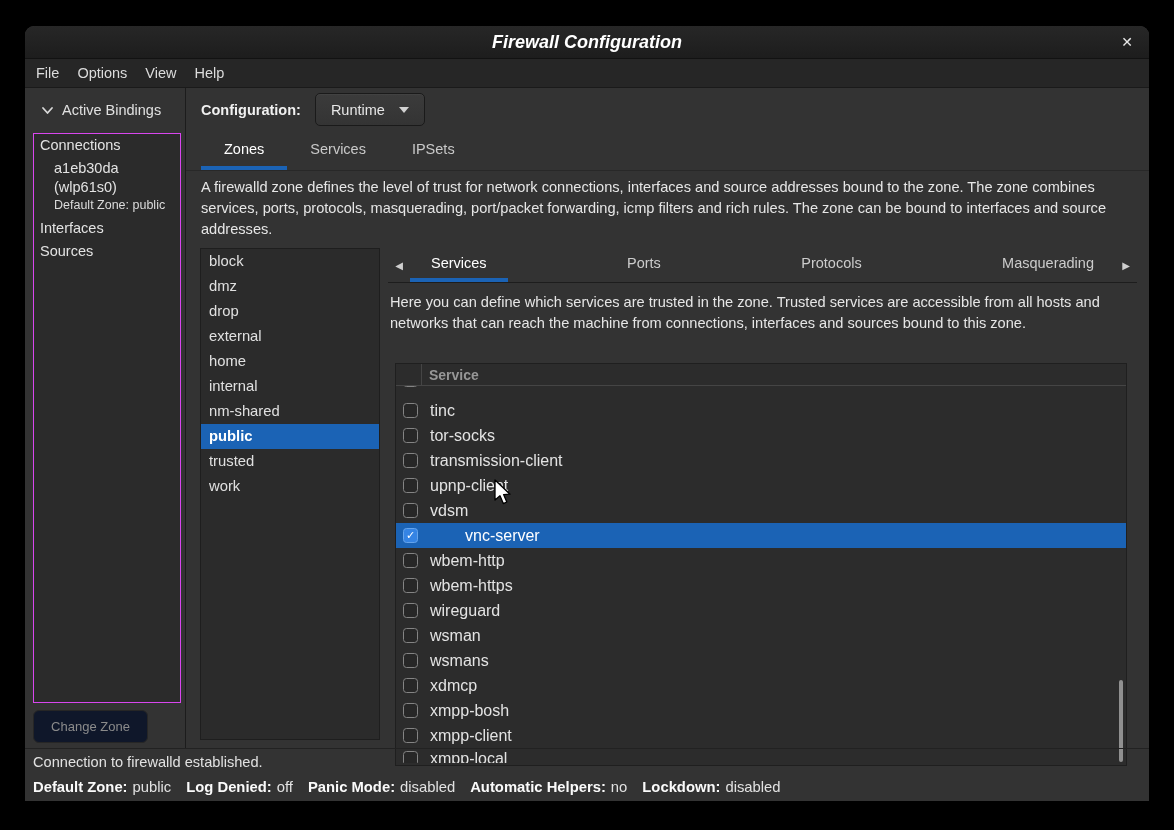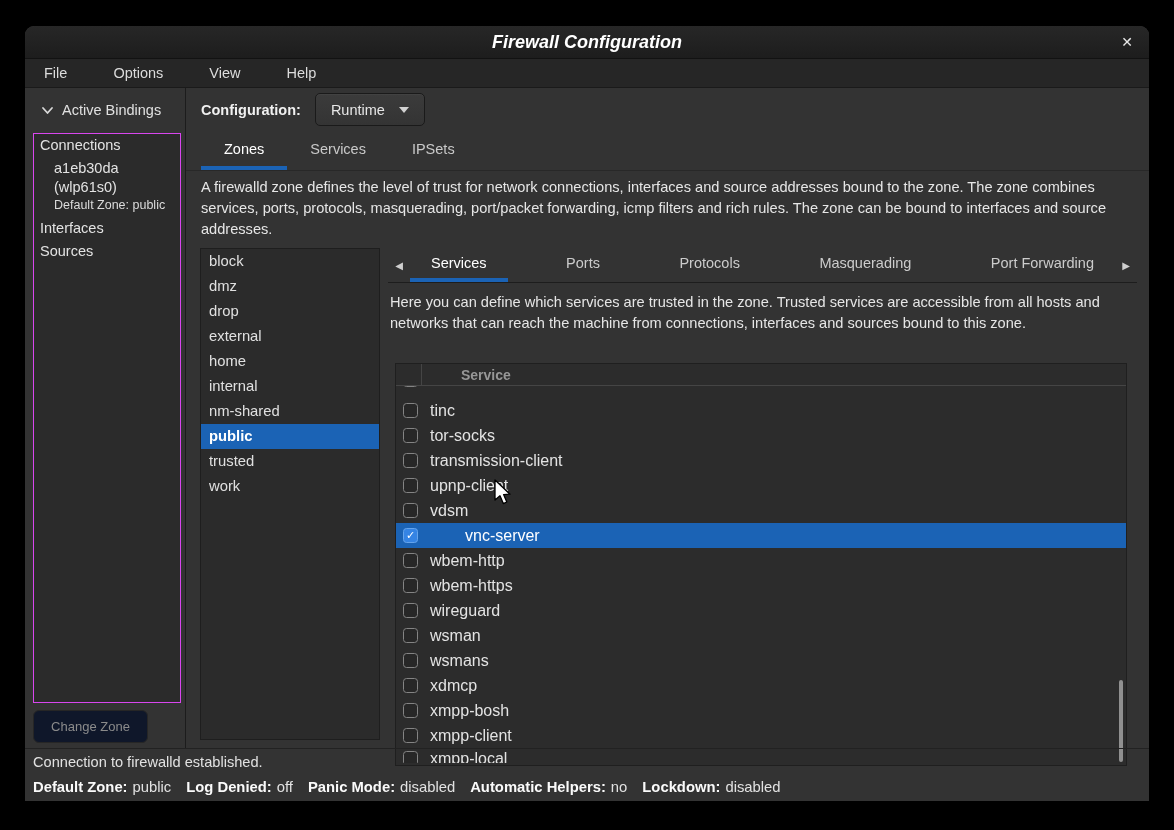--- a/index.html
+++ b/index.html
@@ -8,21 +8,21 @@
     border-radius:9px 9px 0 0;overflow:hidden;color:#e3e3e3;}
   
   .titlebar{position:absolute;left:0;top:0;width:100%;height:32px;
     background:linear-gradient(#272727,#1d1d1d);border-bottom:1px solid #121212;}
   .title{position:absolute;left:0;right:0;top:0;height:32px;line-height:32px;text-align:center;
     font-weight:bold;font-size:18px;color:#fff;font-style:italic;}
   .close-btn{position:absolute;right:10px;top:4px;width:24px;height:24px;line-height:24px;text-align:center;
     color:#e8e8e8;font-size:14px;font-weight:bold;border-radius:4px;cursor:default;}
   
   .menubar{position:absolute;left:0;top:33px;width:100%;height:29px;background:#262626;
-    border-bottom:1px solid #1a1a1a;display:flex;align-items:center;padding-left:10px;box-sizing:border-box;gap:28px;}
+    border-bottom:1px solid #1a1a1a;display:flex;align-items:center;padding-left:2px;box-sizing:border-box;}
   .menu-item{padding:0 9px;font-size:14.5px;color:#dcdcdc;line-height:29px;}
   
   .ab-header{position:absolute;left:0;top:62px;width:160px;height:43px;display:flex;align-items:center;}
   .chev{margin:0 8px 0 16px;display:inline-block;}
   .ab-label{font-size:14.5px;color:#e0e0e0;}
   .v-sep{position:absolute;left:160px;top:62px;width:1px;height:660px;background:#1c1c1c;}
   .config-row{position:absolute;left:161px;top:62px;right:0;height:43px;display:flex;align-items:center;}
   .config-label{font-weight:bold;font-size:14.5px;margin-left:15px;color:#f0f0f0;}
   .dropdown{margin-left:14px;width:108px;height:31px;border:1px solid #1a1a1a;border-radius:5px;
     background:linear-gradient(#3b3b3b,#343434);display:flex;align-items:center;justify-content:center;
@@ -56,21 +56,21 @@
     border-bottom:1px solid #1d1d1d;box-sizing:border-box;}
   .tab-arrow{width:22px;display:flex;align-items:center;justify-content:center;color:#cfcfcf;font-size:10px;}
   .zone-tab{padding:0 21px;display:flex;align-items:center;font-size:14.5px;color:#cccccc;
     border-bottom:4px solid transparent;box-sizing:border-box;}
   .zone-tab.active{color:#fff;border-bottom-color:#1b63b5;}
   .zone-tabs-mid{flex:1;display:flex;justify-content:space-between;}
   .svc-desc{position:absolute;left:2px;top:44px;width:718px;font-size:14.6px;line-height:21px;color:#e6e6e6;}
   
   .svc-frame{position:absolute;left:7px;top:115px;width:732px;height:403px;background:#2c2c2c;
     border:1px solid #1f1f1f;box-sizing:border-box;overflow:hidden;}
-  .svc-header{height:21px;border-bottom:1px solid #454545;display:flex;align-items:center;gap:32px;}
+  .svc-header{height:21px;border-bottom:1px solid #454545;display:flex;align-items:center;}
   .svc-header .colsep{width:26px;height:100%;border-right:1px solid #454545;box-sizing:border-box;}
   .svc-header .coltitle{padding-left:7px;font-size:14px;font-weight:bold;color:#979797;}
   .svc-row{height:25px;display:flex;align-items:center;}
   .svc-check{width:15px;height:15px;margin-left:7px;border:1px solid #848484;border-radius:3.5px;
     background:#272727;box-sizing:border-box;display:flex;align-items:center;justify-content:center;
     font-size:11px;color:transparent;flex:0 0 auto;}
   .svc-name{margin-left:12px;font-size:16px;color:#e3e3e3;}
   .svc-row.is-selected{background:#1b63b5;}
   .svc-row.is-selected .svc-name{color:#fff;margin-left:47px;}
   .svc-row.is-checked .svc-check{background:#3584e4;border-color:#65a4ec;color:#fff;}
@@ -180,21 +180,20 @@
 
           <div class="zone-tab active">Services</div>
 
           <div class="zone-tab">Ports</div>
 
           <div class="zone-tab">Protocols</div>
 
 
           <div class="zone-tab">Masquerading</div>
 
-          <div class="zone-tab">Port Forwarding</div>
         </div>
       <span class="tab-arrow">▶</span>
     </div>
 
     <div class="svc-desc">Here you can define which services are trusted in the zone. Trusted services are accessible from all hosts and networks that can reach the machine from connections, interfaces and sources bound to this zone.</div>
 
     <div class="svc-frame">
       <div class="svc-header">
         <span class="colsep"></span>
         <span class="coltitle">Service</span>

